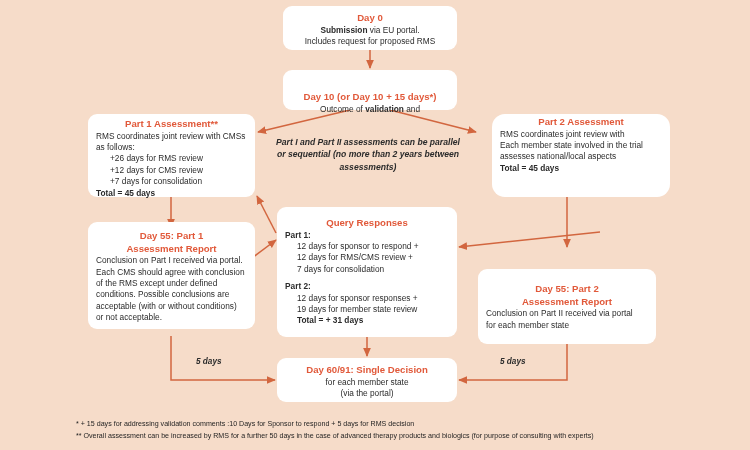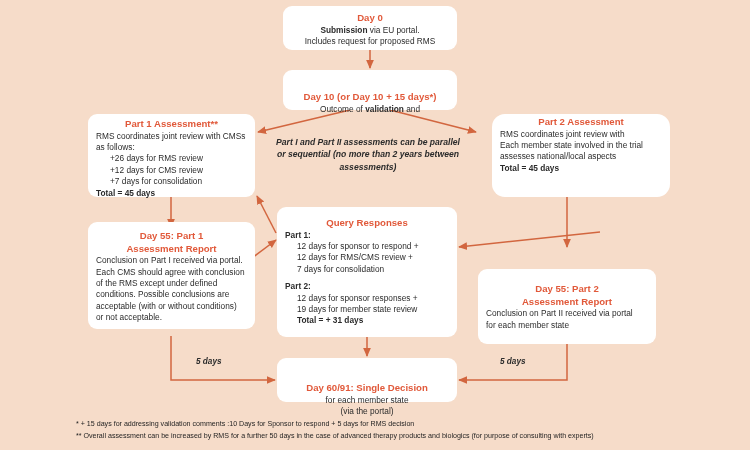--- a/index.html
+++ b/index.html
@@ -54,21 +54,21 @@
   .spacer { display: block; height: 6px; }
 
   
   #box-day0      { left: 283px; top: 6px;   width: 174px; height: 44px; padding-top: 6px; }
   #box-day10     { left: 283px; top: 70px;  width: 174px; height: 40px; padding-top: 21px; }
   #box-part1     { left: 88px;  top: 114px; width: 167px; height: 83px; padding-top: 4px; }
   #box-part2     { left: 492px; top: 114px; width: 178px; height: 83px; padding-top: 2px; border-radius: 13px; }
   #box-d55p1     { left: 88px;  top: 222px; width: 167px; height: 107px; padding-top: 8px; }
   #box-query     { left: 277px; top: 207px; width: 180px; height: 130px; padding-top: 10px; }
   #box-d55p2     { left: 478px; top: 249px; width: 178px; height: 75px; padding-top: 14px; margin-top: 20px; }
-  #box-decision  { left: 277px; top: 358px; width: 180px; height: 44px; padding-top: 24px; }
+  #box-decision  { left: 277px; top: 358px; width: 180px; height: 44px; padding-top: 6px; }
 
   .note {
     position: absolute;
     z-index: 2;
     font-style: italic;
     font-weight: bold;
     font-size: 8.6px;
     line-height: 12.4px;
     color: #2b2b2b;
     text-align: center;

